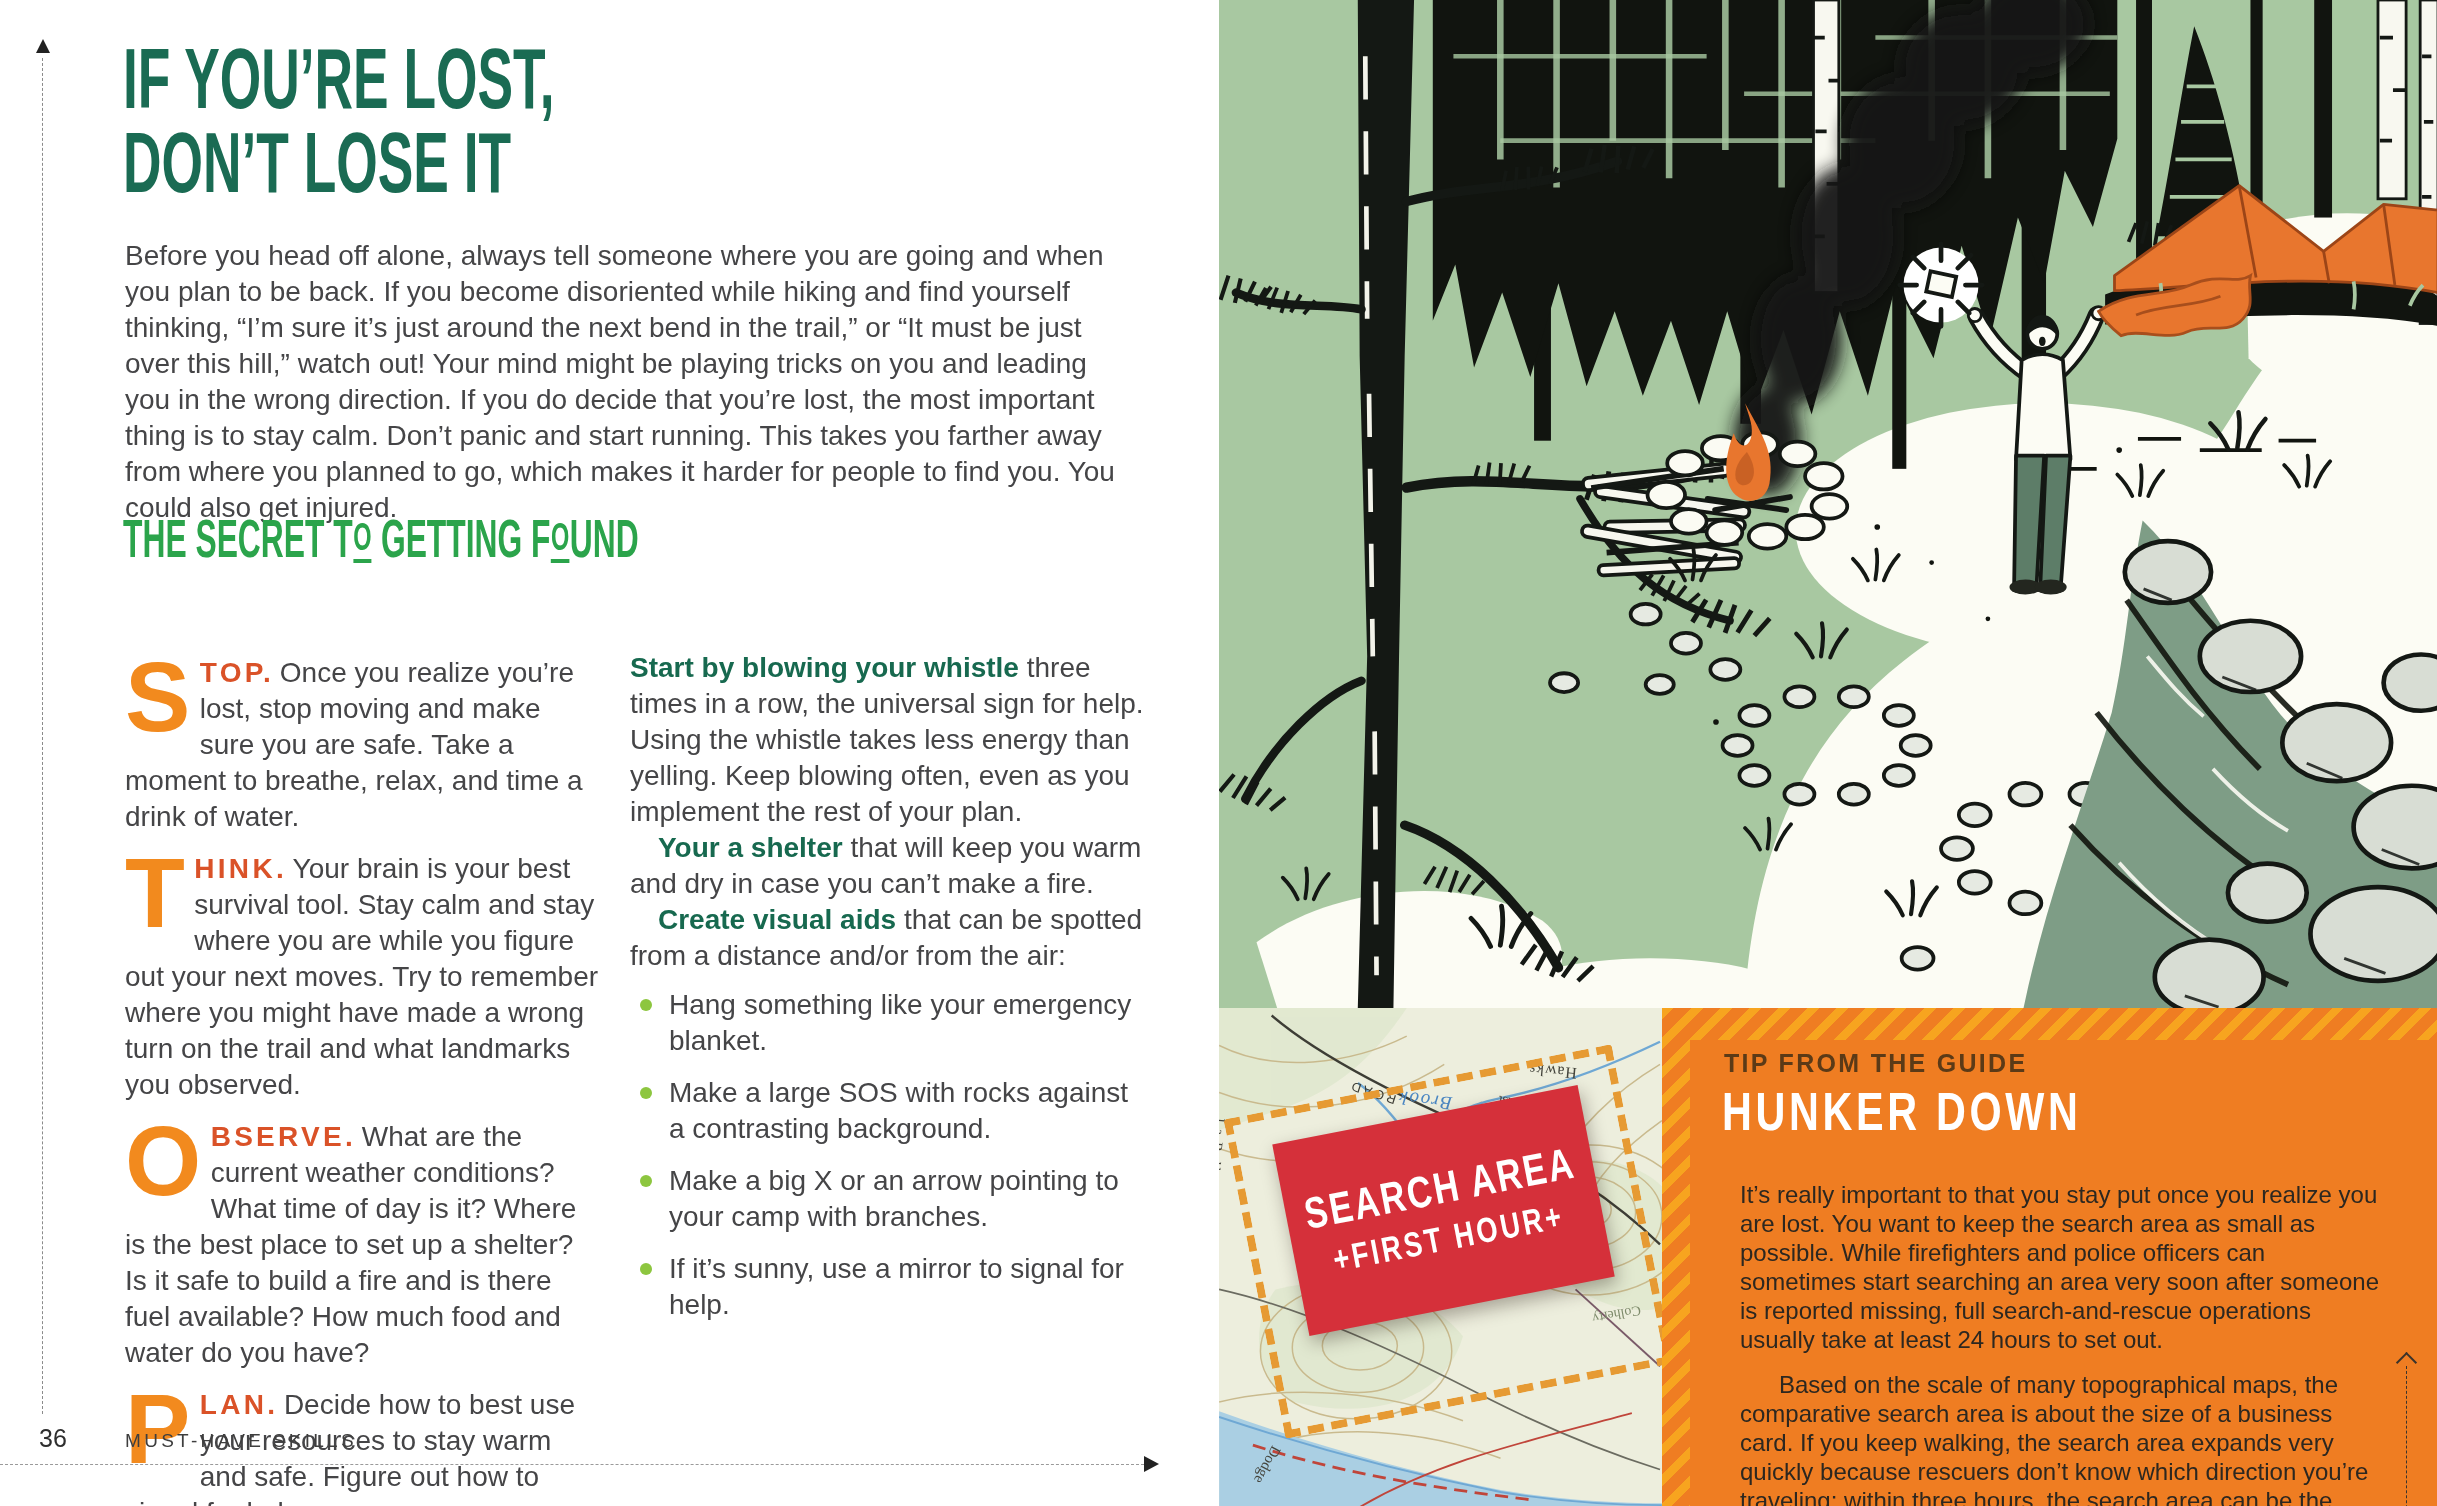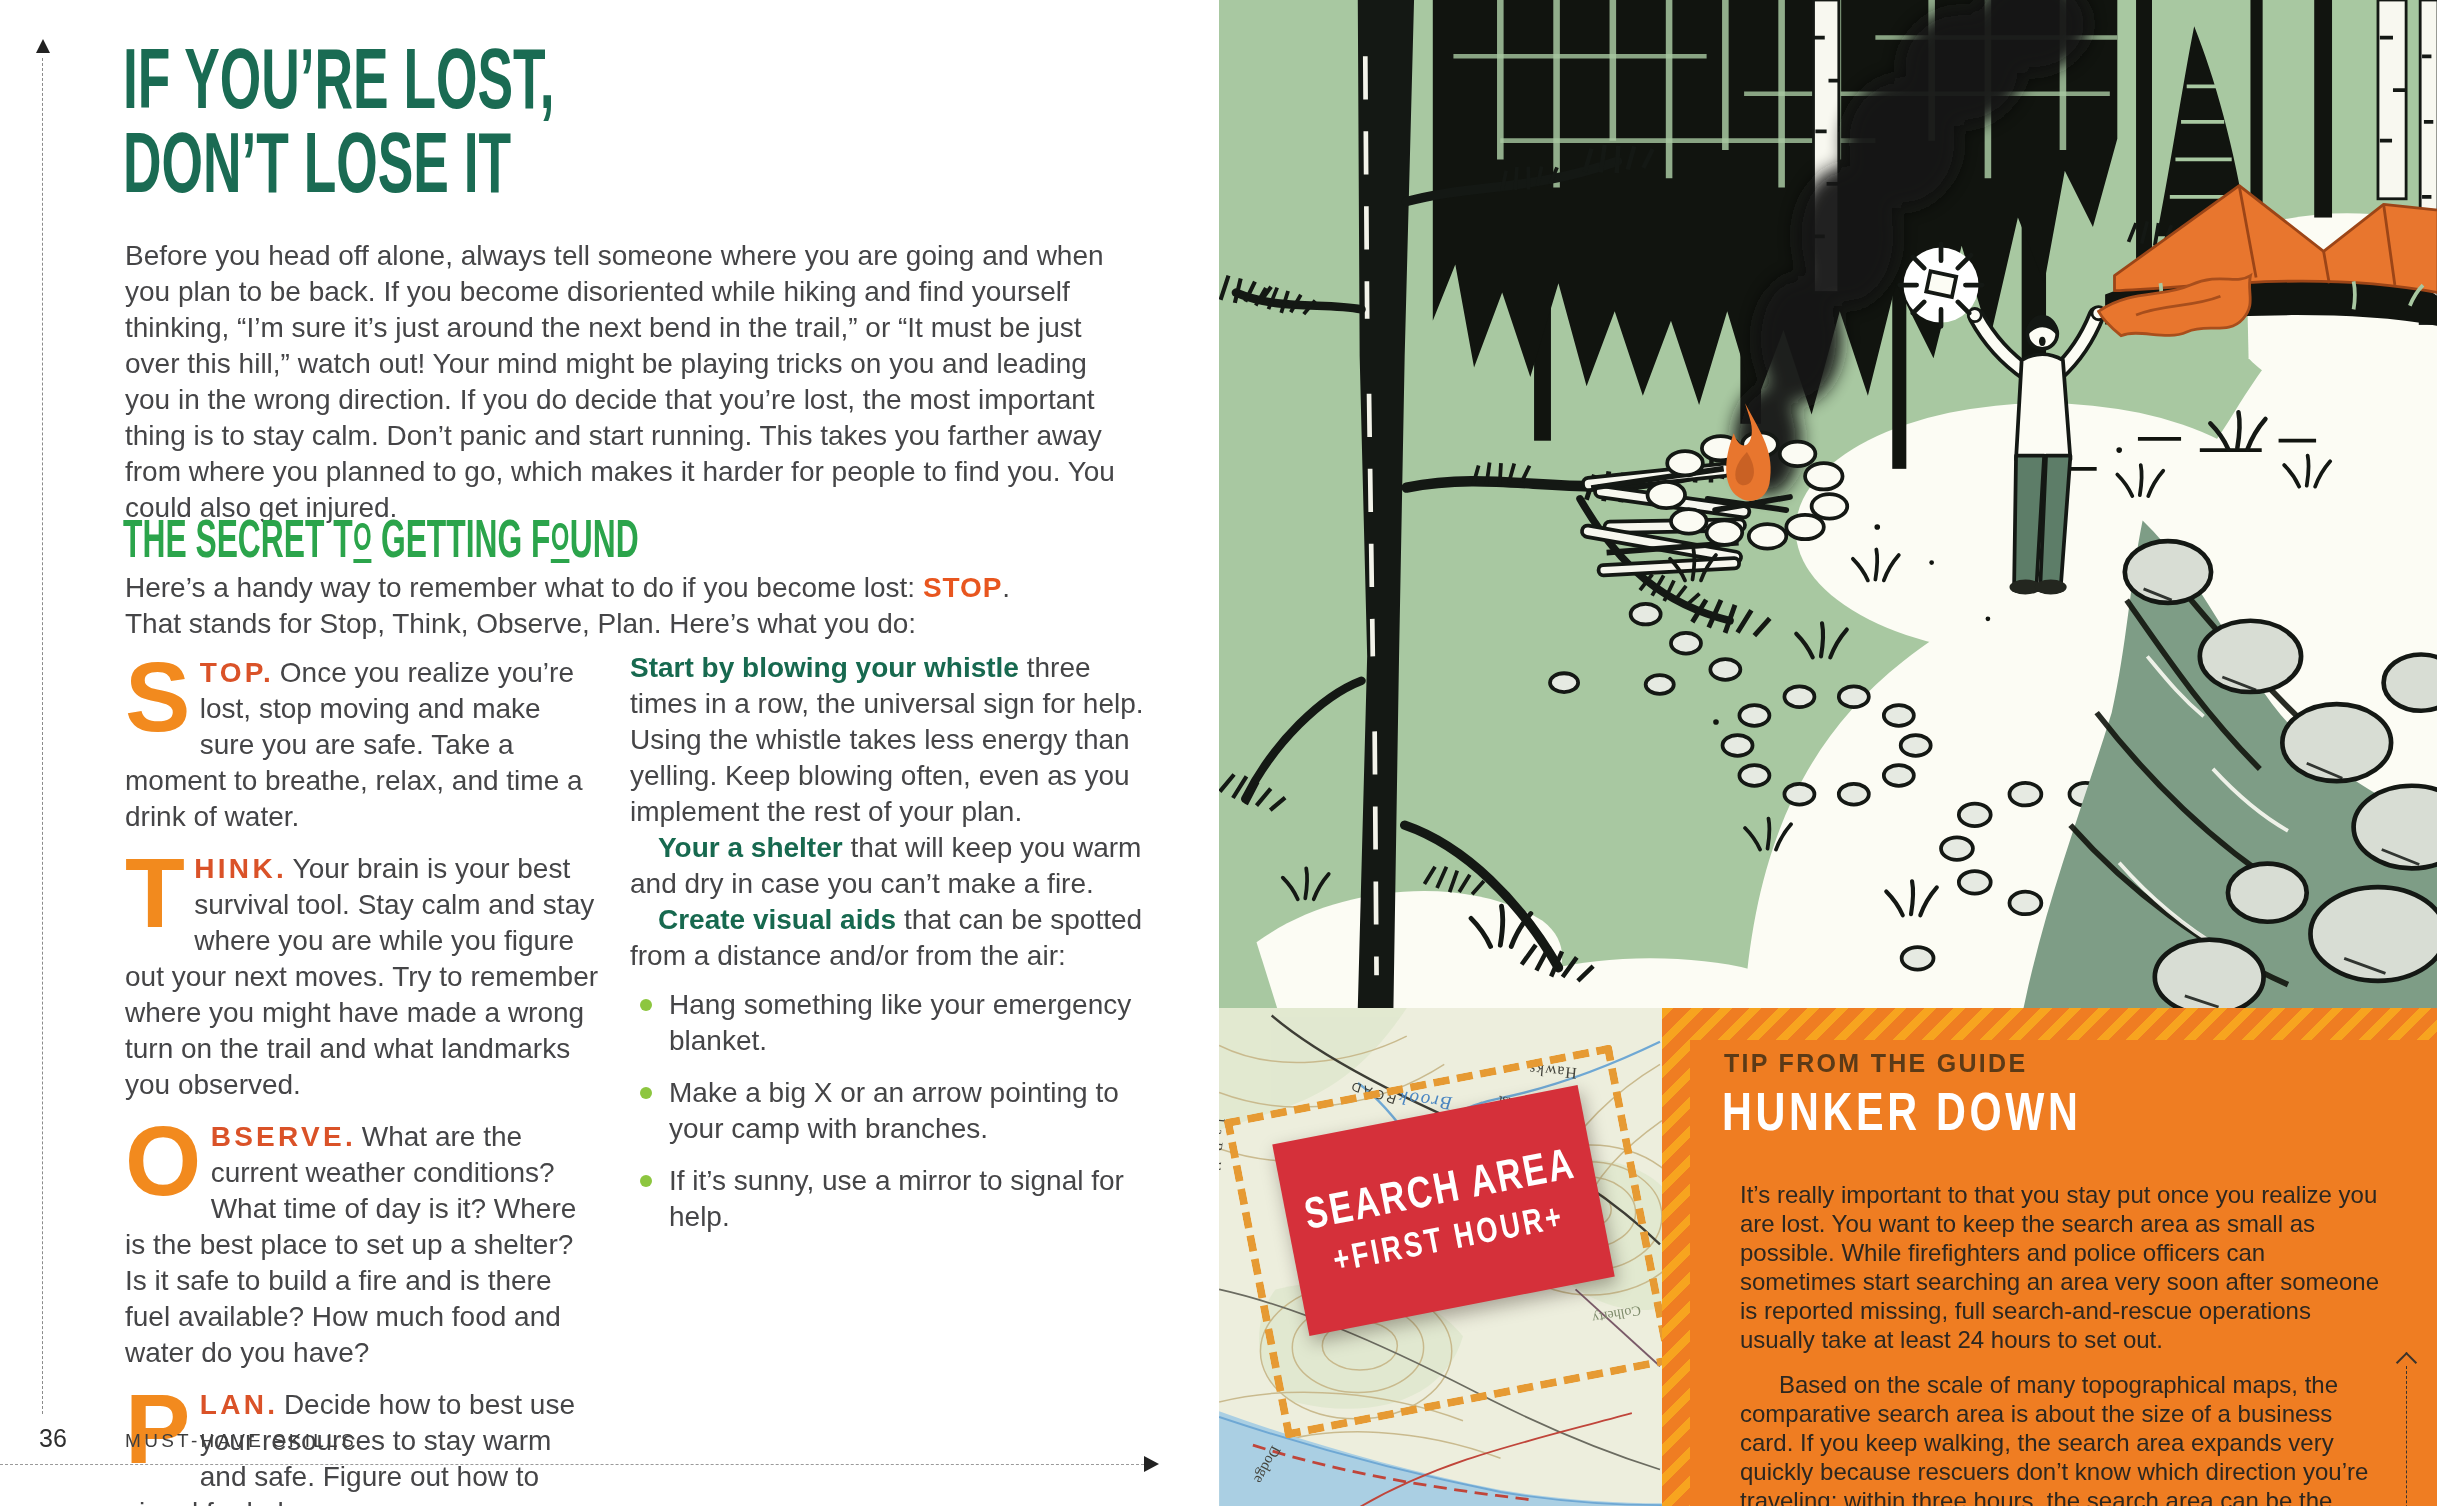--- a/index.html
+++ b/index.html
@@ -102,24 +102,20 @@
 
     <div class="title">
       <span>IF YOU’RE LOST,</span>
       <span>DON’T LOSE IT</span>
     </div>
 
     <div class="intro">Before you head off alone, always tell someone where you are going and when you plan to be back. If you become disoriented while hiking and find yourself thinking, “I’m sure it’s just around the next bend in the trail,” or “It must be just over this hill,” watch out! Your mind might be playing tricks on you and leading you in the wrong direction. If you do decide that you’re lost, the most important thing is to stay calm. Don’t panic and start running. This takes you farther away from where you planned to go, which makes it harder for people to find you. You could also get injured.</div>
 
     <div class="h2">THE SECRET T<span class="uo">O</span> GETTING F<span class="uo">O</span>UND</div>
 
-    <div class="subhead">
-      <span>Here’s a handy way to remember what to do if you become lost: </span><span class="kw">STOP</span><span>.</span><br>
-      <span>That stands for Stop, Think, Observe, Plan. Here’s what you do:</span>
-    </div>
 
     <div class="col-left">
       <div class="step">
         <span class="dropcap">S</span><span class="steplabel">TOP.</span><span>Once you realize you’re lost, stop moving and make sure you are safe. Take a moment to breathe, relax, and time a drink of water.</span>
       </div>
       <div class="step">
         <span class="dropcap">T</span><span class="steplabel">HINK.</span><span>Your brain is your best survival tool. Stay calm and stay where you are while you figure out your next moves. Try to remember where you might have made a wrong turn on the trail and what landmarks you observed.</span>
       </div>
       <div class="step">
         <span class="dropcap">O</span><span class="steplabel">BSERVE.</span><span>What are the current weather conditions? What time of day is it? Where is the best place to set up a shelter? Is it safe to build a fire and is there fuel available? How much food and water do you have?</span>
@@ -128,20 +124,21 @@
         <span class="dropcap">P</span><span class="steplabel">LAN.</span><span>Decide how to best use your resources to stay warm and safe. Figure out how to signal for help.</span>
       </div>
     </div>
 
     <div class="col-right">
       <p><span class="lead">Start by blowing your whistle</span><span> three times in a row, the universal sign for help. Using the whistle takes less energy than yelling. Keep blowing often, even as you implement the rest of your plan.</span></p>
       <p class="indent"><span class="lead">Your a shelter</span><span> that will keep you warm and dry in case you can’t make a fire.</span></p>
       <p class="indent"><span class="lead">Create visual aids</span><span> that can be spotted from a distance and/or from the air:</span></p>
       <ul class="bullets">
         <li><span>Hang something like your emergency blanket.</span></li>
+        <li><span>Make a large SOS with rocks against a contrasting background.</span></li>
         <li><span>Make a big X or an arrow pointing to your camp with branches.</span></li>
         <li><span>If it’s sunny, use a mirror to signal for help.</span></li>
       </ul>
     </div>
 
     <div class="pgnum-left">36</div>
     <div class="running-left">MUST-HAVE SKILLS</div>
     <div class="hguide"></div>
     <div class="arrow-right"></div>
   </div>

